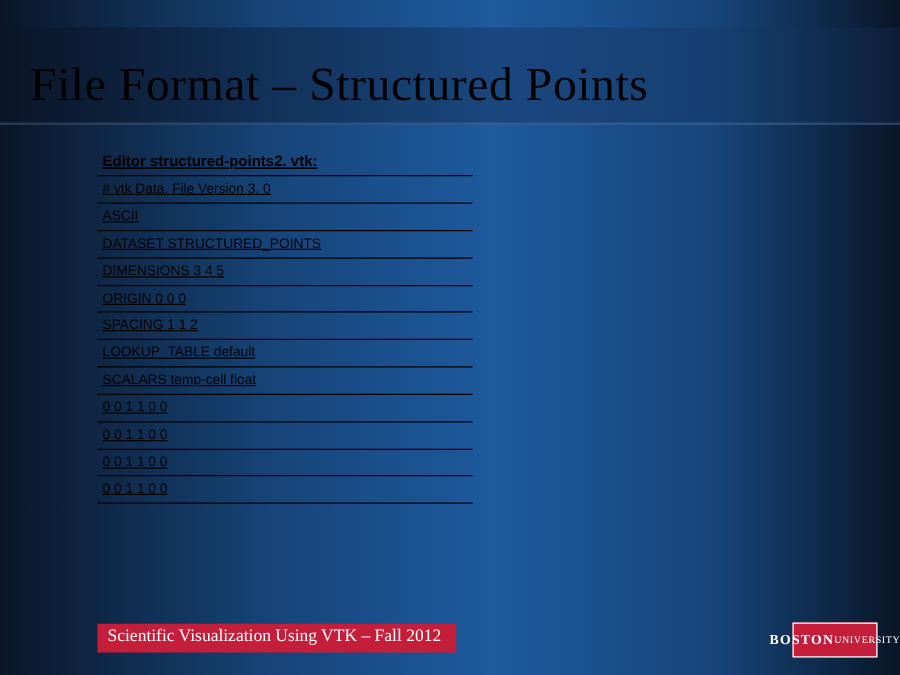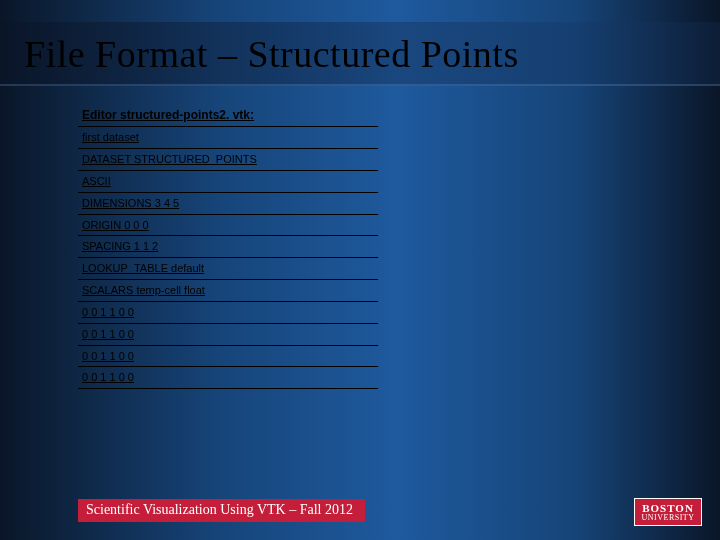--- a/index.html
+++ b/index.html
@@ -6,21 +6,21 @@
   body {
     width: 720px;
     height: 540px;
     background: linear-gradient(to right, #0a1628 0%, #164478 30%, #1e5a9e 55%, #164478 80%, #0a1628 100%);
     font-family: "Times New Roman", serif;
     overflow: hidden;
     position: relative;
   }
   .title-bar {
     margin-top: 22px;
-    padding: 10px 24px 8px 24px;
+    padding: 24px 24px 8px 24px;
     background: linear-gradient(to right, rgba(10,20,40,0.55), rgba(30,70,130,0.15));
     border-bottom: 2px solid rgba(120,160,210,0.25);
   }
   .title-bar h1 {
     font-size: 38px;
     font-weight: normal;
     color: #000;
     letter-spacing: 0.5px;
   }
   .table-wrap {
@@ -61,21 +61,21 @@
   }
   .bu-logo {
     position: absolute;
     right: 18px;
     bottom: 14px;
     width: 68px;
     height: 28px;
     background: #c41e3a;
     border: 1px solid #fff;
     display: flex;
-    flex-direction: column;
+    flex-direction: row;
     align-items: center;
     justify-content: center;
     color: #fff;
     font-family: "Times New Roman", serif;
     font-size: 8px;
     line-height: 1;
     letter-spacing: 0.5px;
   }
   .bu-logo .big { font-size: 11px; font-weight: bold; letter-spacing: 1px; }
 </style>
@@ -86,27 +86,27 @@
   <h1>File Format – Structured Points</h1>
 </div>
 
 <div class="table-wrap">
   <table>
     <tbody>
         <tr>
           <td class="header">Editor structured-points2. vtk:</td>
         </tr>
     <tr>
-          <td>first dataset</td>
+          <td># vtk Data. File Version 3. 0</td>
+        </tr>
+    <tr>
+          <td>ASCII</td>
         </tr>
     <tr>
           <td>DATASET STRUCTURED_POINTS</td>
-        </tr>
-    <tr>
-          <td>ASCII</td>
         </tr>
     <tr>
           <td>DIMENSIONS 3 4 5</td>
         </tr>
     <tr>
           <td>ORIGIN 0 0 0</td>
         </tr>
     <tr>
           <td>SPACING 1 1 2</td>
         </tr>

